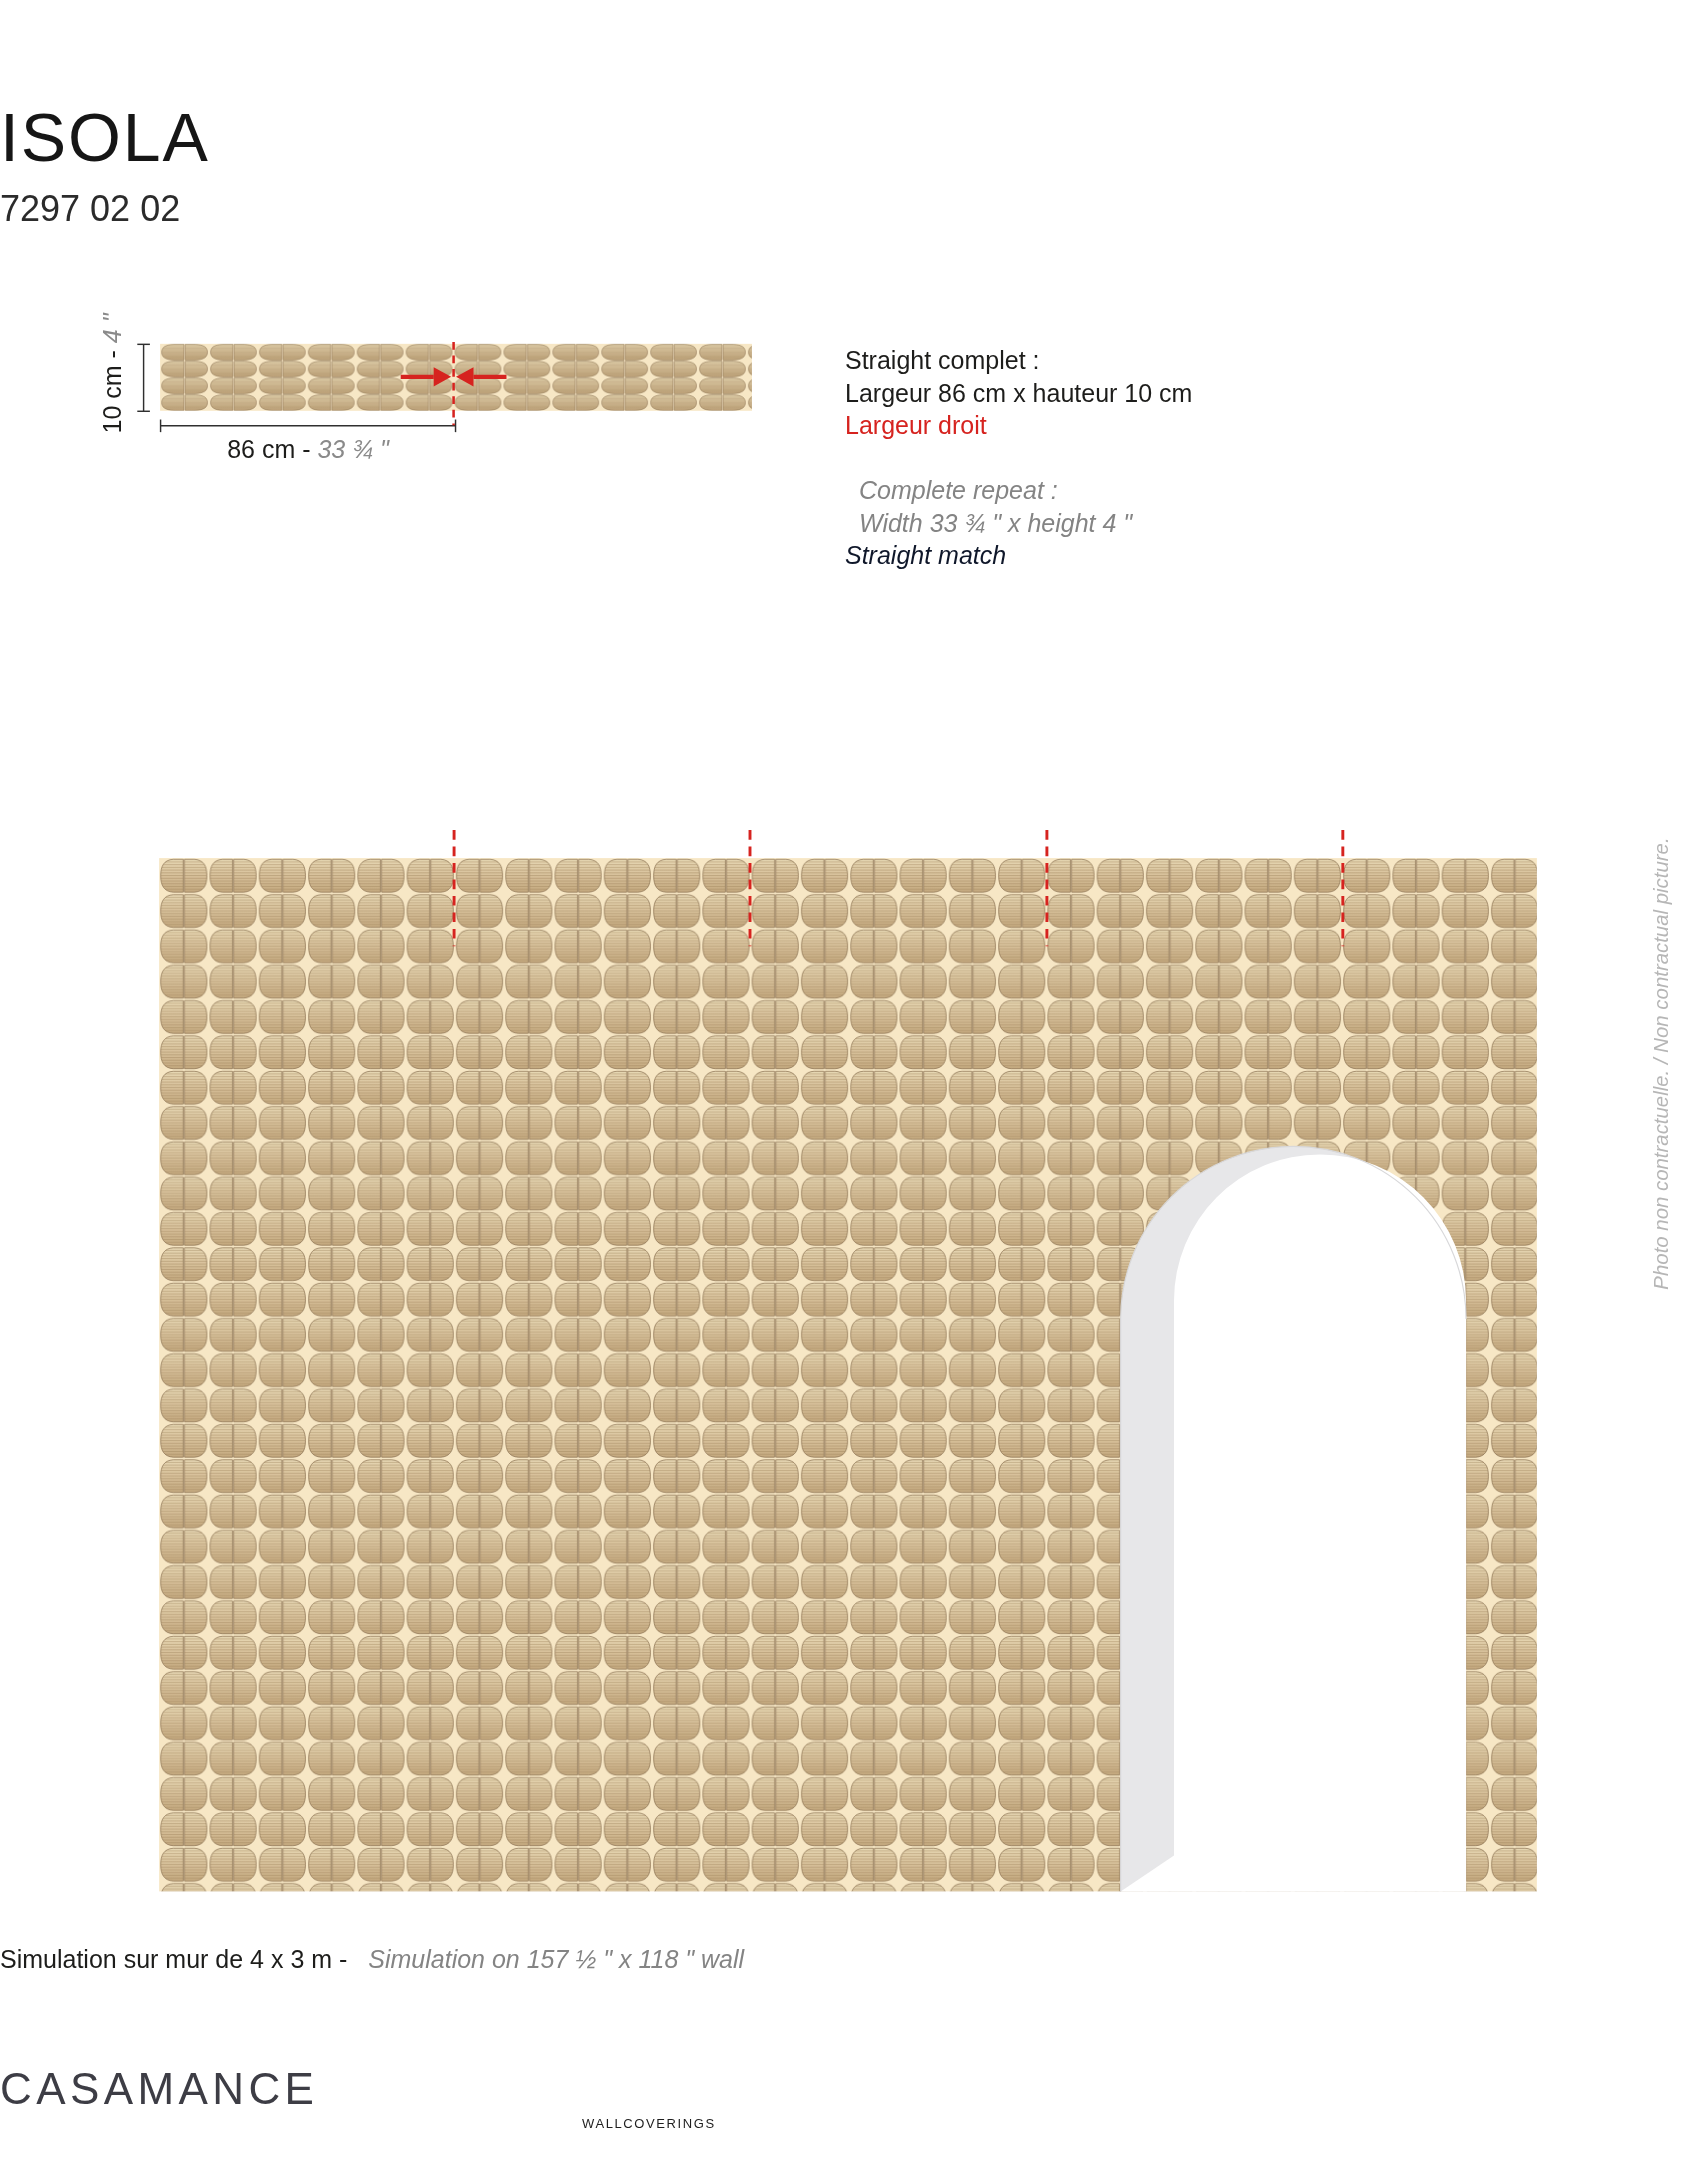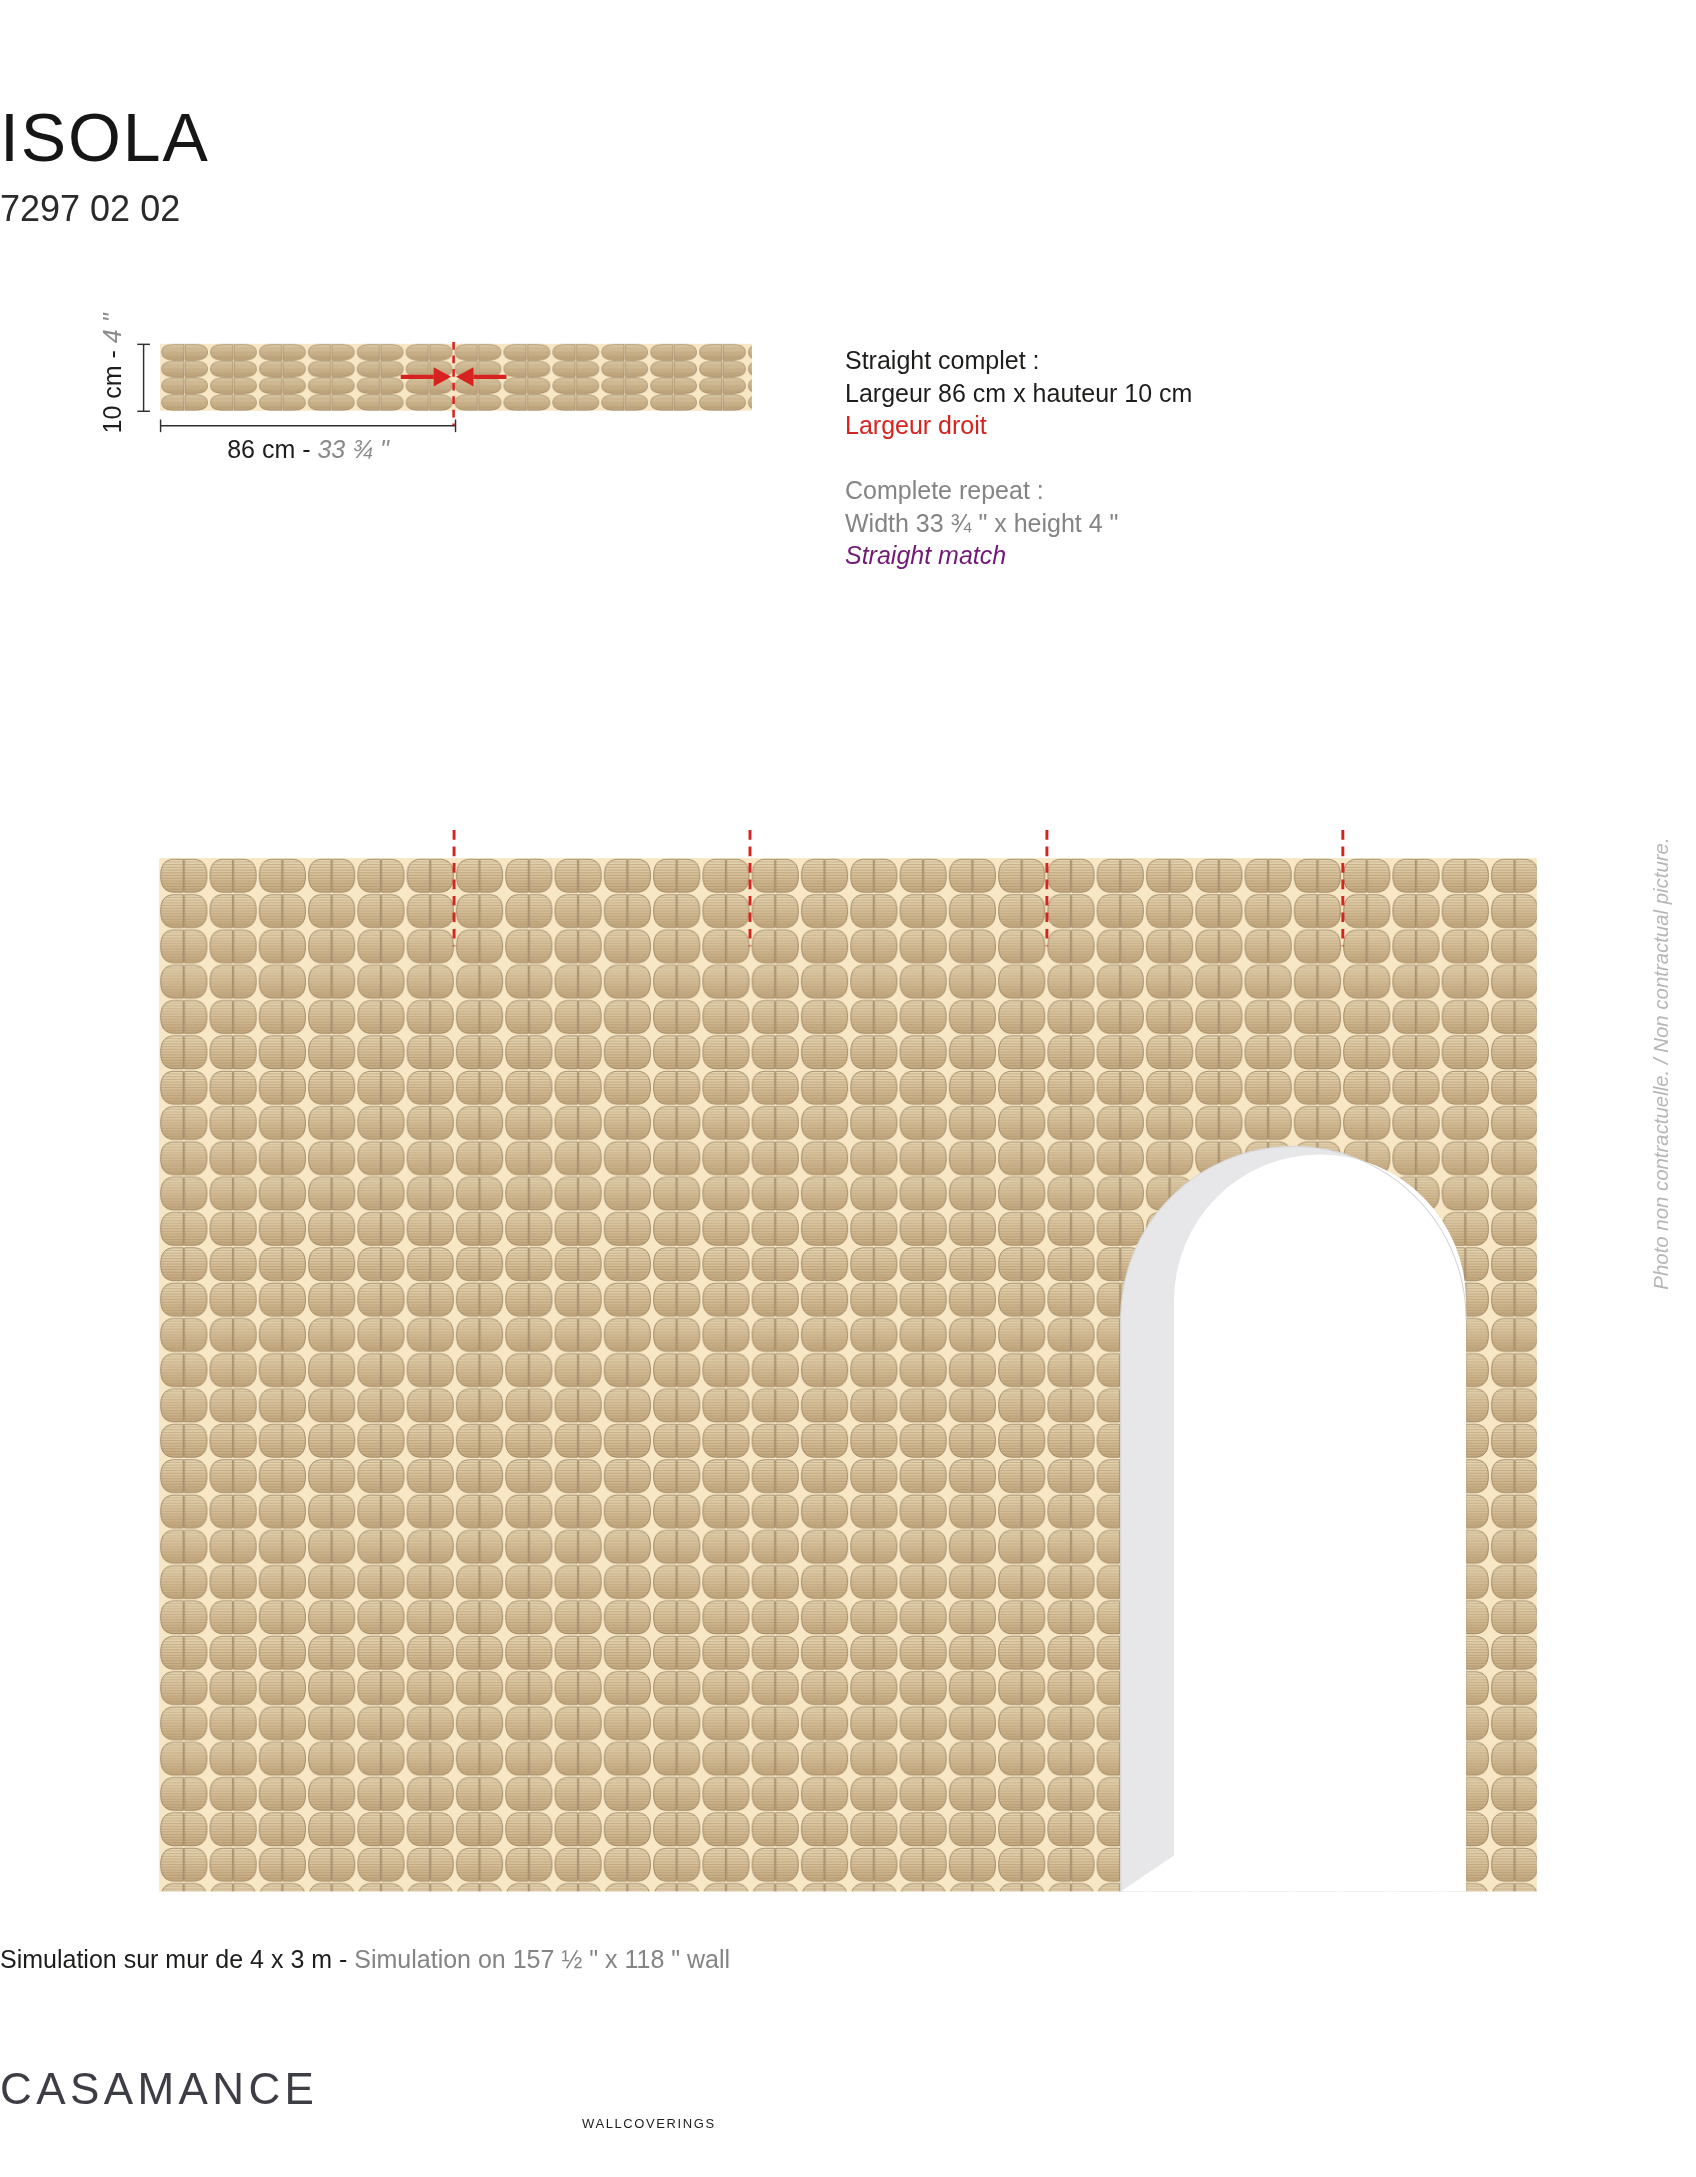--- a/index.html
+++ b/index.html
@@ -17,23 +17,23 @@
     color:#161616;line-height:1;
   }
   .reference{
     top:191px;font-size:36px;font-weight:300;letter-spacing:0px;
     color:#2b2b2b;line-height:1;
   }
   .spec-block{font-size:25px;line-height:32.5px;white-space:nowrap;}
   .spec-fr{left:845px;top:344px;}
   .spec-en{left:845px;top:474px;}
   .t-black{color:#1d1d1b;font-style:normal;}
-  .t-gray{color:#848484;}
+  .t-gray{color:#848484;font-style:italic;margin-left:14px;}
   .t-red{color:#d6231f;}
-  .t-red-italic{color:#701a75;font-style:italic;}
+  .t-red-italic{color:#0f172a;font-style:italic;}
   .dim-label{font-size:25px;color:#1d1d1b;white-space:nowrap;line-height:1;}
   .dim-label .imp{color:#8a8a8a;font-style:italic;}
   .width-label{left:160px;top:437px;width:296px;text-align:center;}
   .height-label{
     left:37px;top:359px;width:155px;height:29px;text-align:center;
     transform:rotate(-90deg);
   }
   .caption{
     top:1943px;font-size:25px;line-height:1.3;
   }

